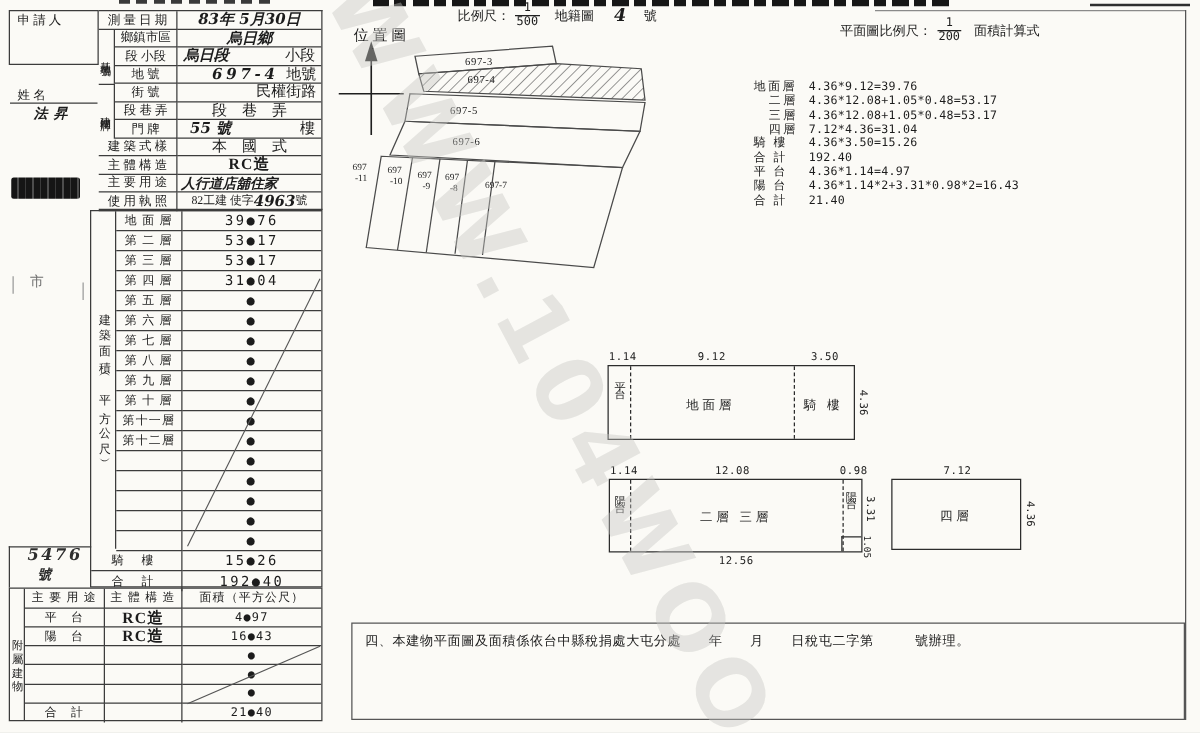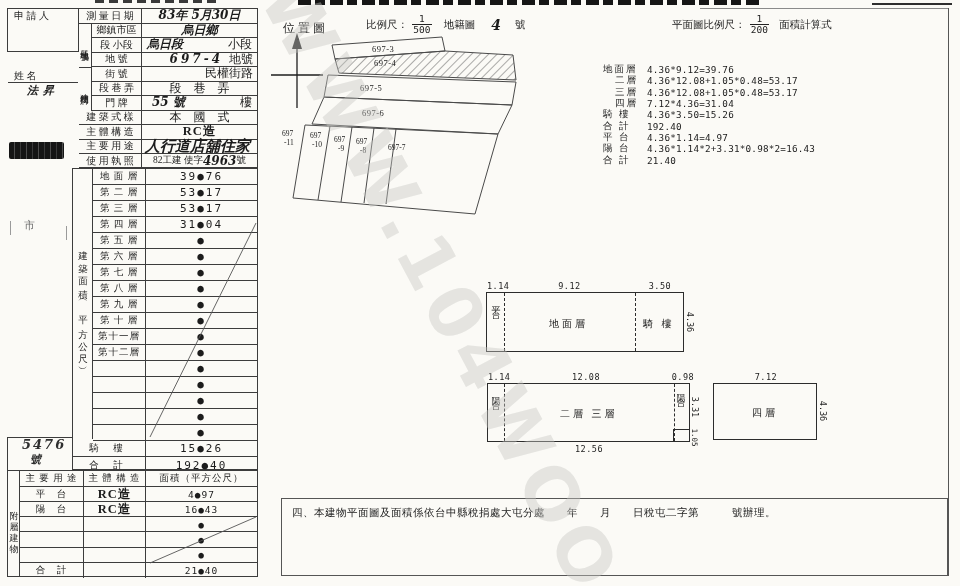--- a/index.html
+++ b/index.html
@@ -64,21 +64,21 @@
   #preline-h{left:7px;top:437px;width:66px;border-top:1px solid #3c3c3c;}
   
   #rline-right{left:948px;top:8px;height:568px;border-left:1px solid #555;}
   #rline-top{left:700px;top:8px;width:248px;border-top:1px solid #8a8a8a;}
   #notesbox{left:281px;top:498px;width:667px;height:78px;border:1px solid #555;padding:7px 10px 0 10px;}
   .note{font-size:10.5px;letter-spacing:.5px;margin-bottom:5.5px;white-space:nowrap;}
   .note .hand{font-size:12.5px;padding:0 3px;}
   
   #locTitle{left:283px;top:20px;font-size:12px;letter-spacing:3px;}
   .hgroup{display:flex;align-items:center;font-size:10.5px;}
-  #scaleGroup{left:366px;top:14px;}
+  #scaleGroup{left:366px;top:2px;}
   #planScaleGroup{left:672px;top:14px;}
   .frac{display:inline-flex;flex-direction:column;align-items:center;font-size:9.5px;line-height:10px;margin:0 4px;font-family:"DejaVu Sans Mono",monospace;}
   .frac .top{border-bottom:1px solid #222;padding:0 7px;}
   .mapno{font-size:14px;margin:0 14px 0 16px;}
   
   #calc{left:603px;top:64px;}
   .calcrow{display:flex;height:11.3px;align-items:center;}
   .cl{min-width:44px;font-size:9.5px;letter-spacing:2px;}
   .cf{font-family:"DejaVu Sans Mono","Liberation Mono",monospace;font-size:9.3px;letter-spacing:.2px;}
   
@@ -159,21 +159,21 @@
     <div class="ar">
       <div class="al w63">建 築 式 樣</div>
       <div class="av">本　國　式</div>
     </div>
     <div class="ar">
       <div class="al w63">主 體 構 造</div>
       <div class="av rcz">RC造</div>
     </div>
     <div class="ar">
       <div class="al w63">主 要 用 途</div>
-      <div class="av hand" style="font-size:15px;justify-content:flex-start;padding-left:3px;">人行道店舖住家</div>
+      <div class="av hand" style="font-size:11px;justify-content:flex-start;padding-left:3px;">人行道店舖住家</div>
     </div>
     <div class="ar">
       <div class="al w63">使 用 執 照</div>
       <div class="av" style="font-size:9.5px;">
         <span>82工建 使字</span>
         <span class="hand" style="font-size:12px;">4963</span>
         <span>號</span>
       </div>
     </div>
     <div class="abs vtext gstrip" style="left:0;top:14.5px;width:13px;height:43.5px;">基地地號</div>

